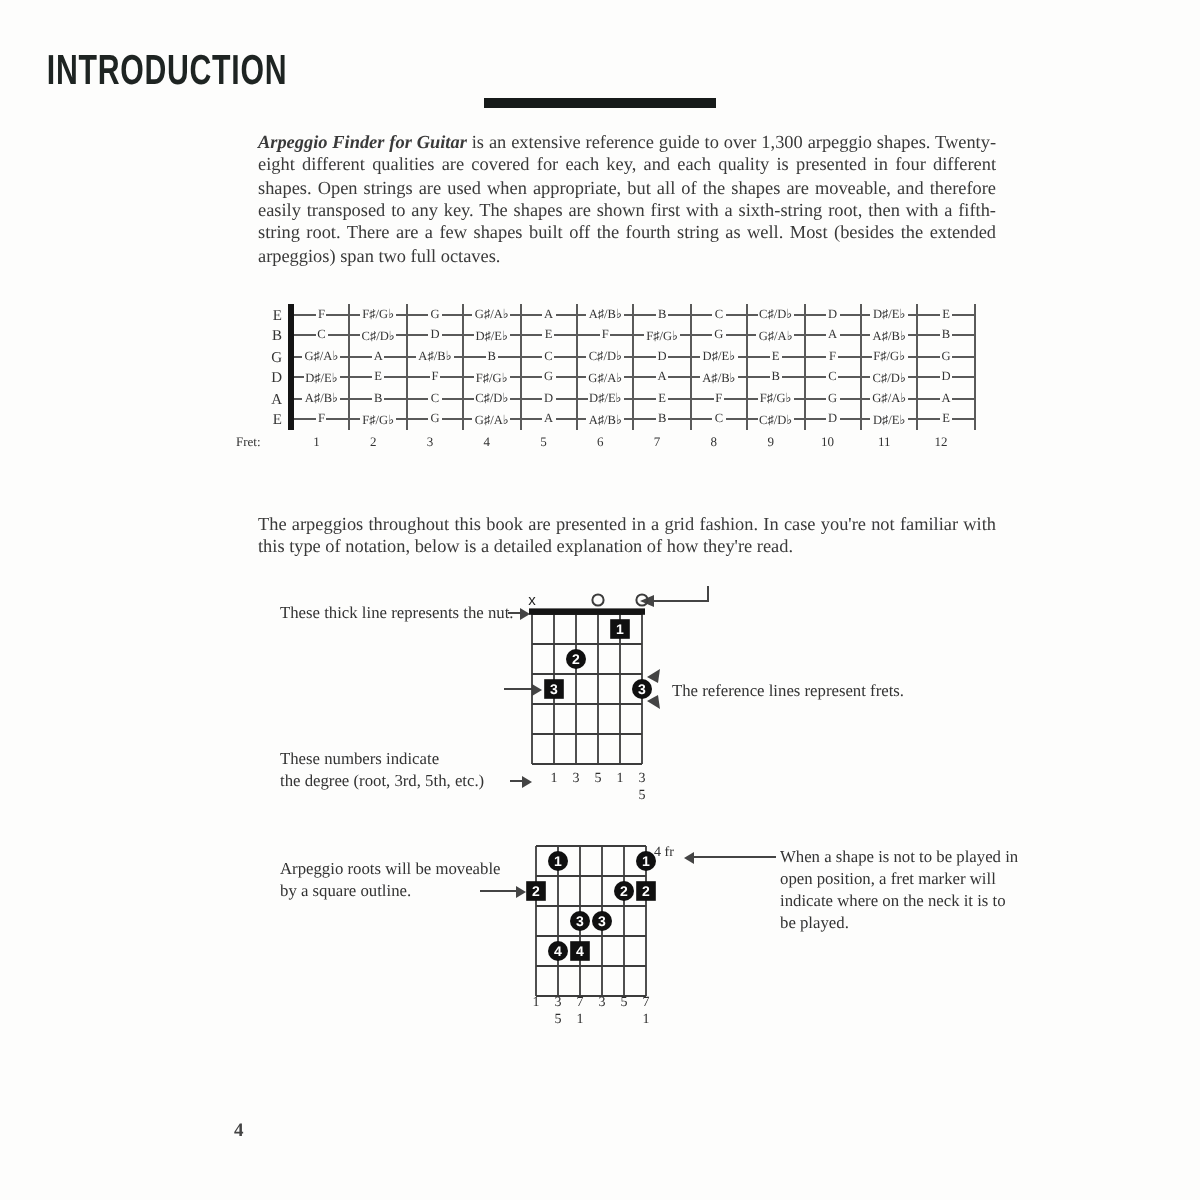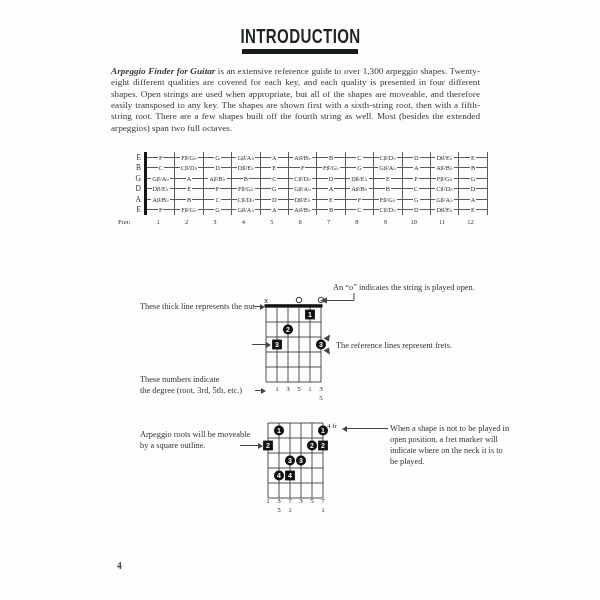--- a/index.html
+++ b/index.html
@@ -1,27 +1,27 @@
 <!DOCTYPE html>
 <html><head>
 <meta charset="utf-8">
 <style>
   html,body{margin:0;padding:0;background:#e8e8e6;}
   #page{position:relative;width:600px;height:600px;background:#fdfdfc;margin:0 auto;
         font-family:"Liberation Serif", serif;color:#373737;overflow:hidden;}
 
   
-  .title-wrap{position:absolute;top:24px;left:0;right:0;text-align:center;}
+  .title-wrap{position:absolute;top:24px;left:0;right:0;text-align:left;}
   .title-wrap h1{display:inline-block;margin:0;font-family:"Liberation Sans",sans-serif;
      font-size:21px;font-weight:700;color:#1e2422;letter-spacing:.5px;
      transform:scaleX(.72);transform-origin:center;}
   .title-bar{width:116px;height:4.5px;background:#171b1a;margin:1px auto 0;}
 
   
-  .para{position:absolute;left:111px;width:369px;font-size:9.2px;line-height:11.3px;
+  .para{position:absolute;left:129px;width:369px;font-size:9.2px;line-height:11.3px;
         text-align:justify;color:#3a3a3a;}
   .lead{font-weight:700;font-style:italic;}
 
   
   #fretboard{position:absolute;left:117px;top:152px;}
   .fb-row{display:flex;align-items:center;height:10.5px;}
   .fb-letter{width:24px;text-align:right;padding-right:3px;font-size:7.5px;color:#333;}
   .fb-nut{width:3px;height:10.5px;background:#141414;flex:0 0 3px;}
   .fb-cell{width:28.4px;flex:0 0 28.4px;display:flex;align-items:center;height:100%;
            border-right:1px solid #5a5a5a;box-sizing:border-box;}
@@ -453,22 +453,22 @@
         <span class="fb-fnum">6</span>
         <span class="fb-fnum">7</span>
         <span class="fb-fnum">8</span>
         <span class="fb-fnum">9</span>
         <span class="fb-fnum">10</span>
         <span class="fb-fnum">11</span>
         <span class="fb-fnum">12</span>
       </div>
   </div>
 
-
-  <div class="anno" style="left:333px;top:282px">An “o” indicates the string is played open.</div>
+  <p class="para" style="top:248px">The arpeggios throughout this book are presented in a grid fashion. In case you're not familiar with this type of notation, below is a detailed explanation of how they're read.</p>
+
   <svg style="left:318px;top:292px" width="40" height="13">
     <polyline points="36,1 36,8.5 8,8.5" fill="none" stroke="#444" stroke-width="1"></polyline>
     <polygon points="2,8.5 9,5.5 9,11.5" fill="#444"></polygon>
   </svg>
 
   <div class="anno" style="left:140px;top:301px">These thick line represents the nut.</div>
   <div class="arr r" style="left:254px;top:306px;width:7px"></div>
 
   <div class="arr r" style="left:252px;top:344px;width:15px"></div>
 

